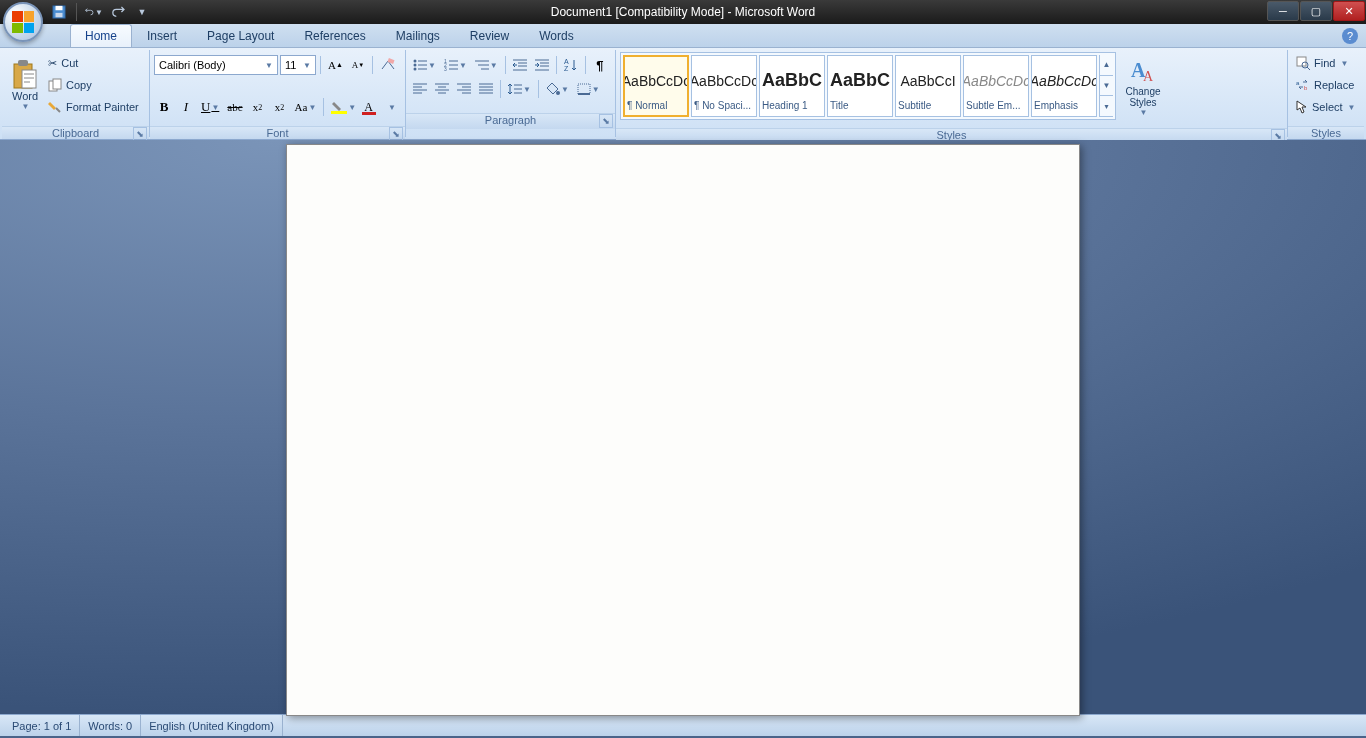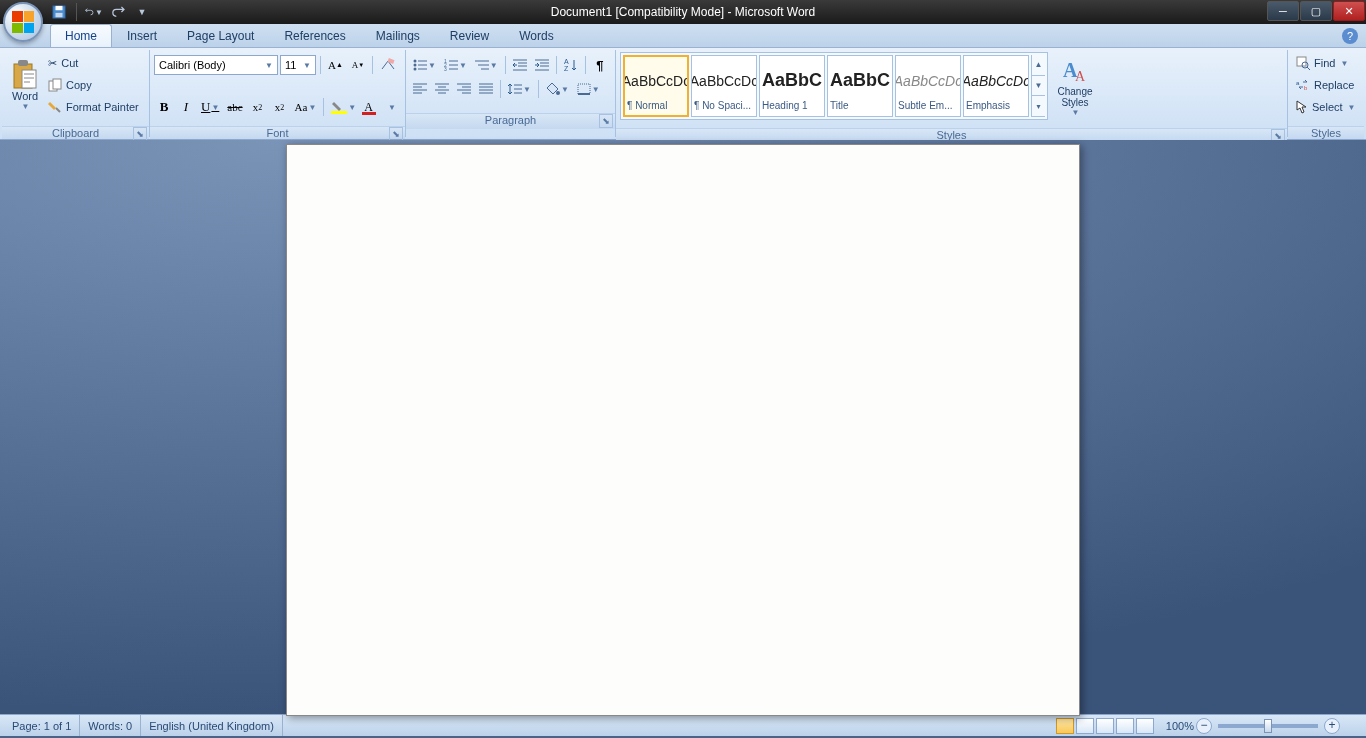--- a/index.html
+++ b/index.html
@@ -91,21 +91,21 @@
   border-radius: 2px;
 }
 .wc-close { background: linear-gradient(180deg,#d05050,#b02020); border-color:#a01818;}
 
 
 .tabs-row {
   height: 24px;
   background: linear-gradient(180deg,#cfdff0 0%,#bcd2ea 100%);
   display: flex;
   align-items: flex-end;
-  padding-left: 50px;
+  padding-left: 70px;
   position: relative;
   border-bottom: 1px solid #9ab2d0;
 }
 .tab {
   padding: 4px 14px;
   font-size: 12px;
   color: #1e3e64;
   cursor: pointer;
   border: 1px solid transparent;
   border-bottom: none;
@@ -608,20 +608,24 @@
           </div>
           <div class="style-item">
             <div class="style-preview" style="font-size:18px;font-weight:bold;">AaBbC</div>
             <div class="style-name">Heading 1</div>
           </div>
           <div class="style-item">
             <div class="style-preview" style="font-size:18px;font-weight:bold;">AaBbC</div>
             <div class="style-name">Title</div>
           </div>
           <div class="style-item">
+            <div class="style-preview" style="font-size:14px;">AaBbCcI</div>
+            <div class="style-name">Subtitle</div>
+          </div>
+          <div class="style-item">
             <div class="style-preview" style="font-style:italic;color:#888;">AaBbCcDc</div>
             <div class="style-name">Subtle Em...</div>
           </div>
           <div class="style-item">
             <div class="style-preview" style="font-style:italic;">AaBbCcDc</div>
             <div class="style-name">Emphasis</div>
           </div>
           <div class="gallery-scroll">
             <div>▲</div>
             <div>▼</div>
@@ -681,29 +685,13 @@
 </div>
 
 <div class="doc-area">
   <div class="page"></div>
 </div>
 
 <div class="statusbar">
   <div class="status-cell">Page: 1 of 1</div>
   <div class="status-cell">Words: 0</div>
   <div class="status-cell">English (United Kingdom)</div>
-  <div class="status-right">
-    <div class="view-btn active"></div>
-    <div class="view-btn"></div>
-    <div class="view-btn"></div>
-    <div class="view-btn"></div>
-    <div class="view-btn"></div>
-    <div style="width:8px;"></div>
-    <span>100%</span>
-    <div class="zoom-btn">−</div>
-    <div class="zoom-slider">
-        <div class="zoom-tick"></div>
-        <div class="zoom-thumb"></div>
-      </div>
-    <div class="zoom-btn">+</div>
-    <div style="width:20px;"></div>
-  </div>
 </div>
 
 </body></html>

